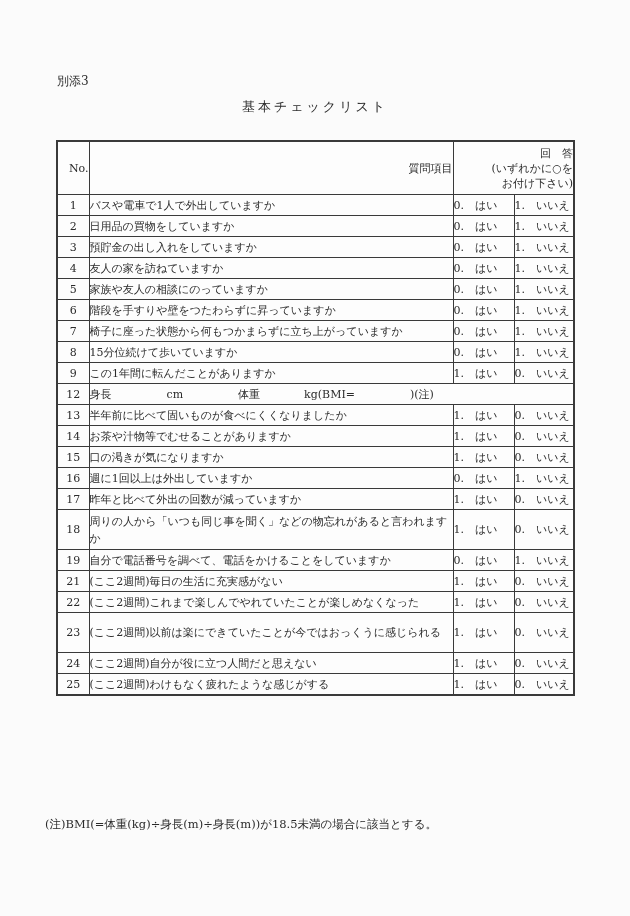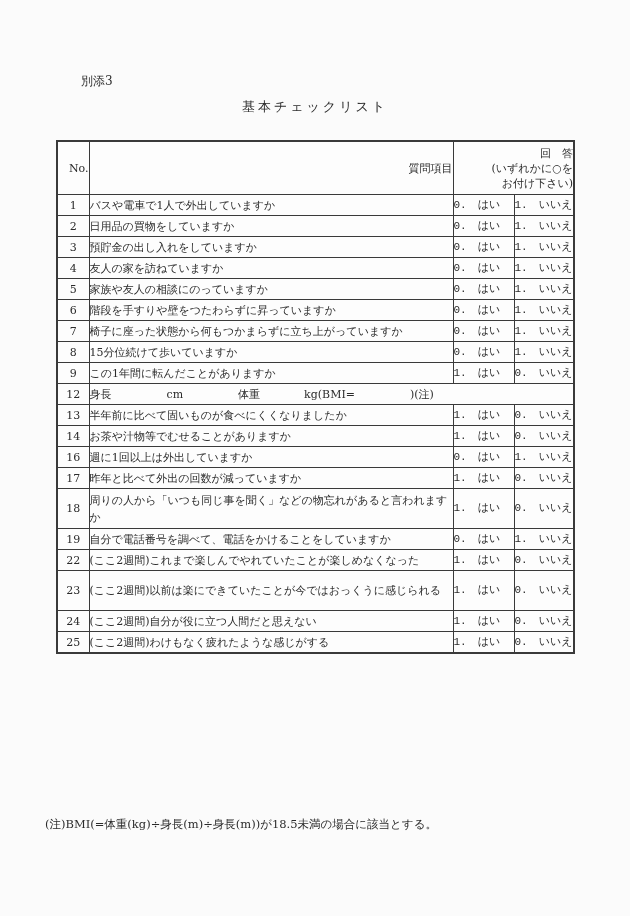--- a/index.html
+++ b/index.html
@@ -13,21 +13,20 @@
     background: #fbfbfb;
     color: #2b2b2b;
     font-family: "DejaVu Serif", "Liberation Serif", serif;
     overflow: hidden;
   }
   .attachment-label {
     position: absolute;
     left: 57px;
     top: 73px;
     font-size: 12px;
-    margin-left: 24px;
   }
   .doc-title {
     position: absolute;
     left: 0;
     top: 98px;
     width: 100%;
     text-align: center;
     font-size: 13px;
     letter-spacing: 3px;
   }
@@ -62,21 +61,20 @@
   }
   td.c-q {
     padding: 1px 4px 1px 7px;
   }
   td.c-q.c-span {
     white-space: pre;
   }
   td.c-a {
     padding-left: 7px;
     white-space: pre;
-    font-family: Liberation Mono, monospace;
   }
   .footnote {
     position: absolute;
     left: 45px;
     top: 817px;
     font-size: 11.5px;
   }
 </style>
 </head>
 <body>
@@ -168,20 +166,26 @@
         <td class="c-a">1.　はい</td>
         <td class="c-a">0.　いいえ</td>
       </tr>
       <tr>
         <td class="c-no">14</td>
         <td class="c-q">お茶や汁物等でむせることがありますか</td>
         <td class="c-a">1.　はい</td>
         <td class="c-a">0.　いいえ</td>
       </tr>
       <tr>
+        <td class="c-no">15</td>
+        <td class="c-q">口の渇きが気になりますか</td>
+        <td class="c-a">1.　はい</td>
+        <td class="c-a">0.　いいえ</td>
+      </tr>
+      <tr>
         <td class="c-no">16</td>
         <td class="c-q">週に1回以上は外出していますか</td>
         <td class="c-a">0.　はい</td>
         <td class="c-a">1.　いいえ</td>
       </tr>
       <tr>
         <td class="c-no">17</td>
         <td class="c-q">昨年と比べて外出の回数が減っていますか</td>
         <td class="c-a">1.　はい</td>
         <td class="c-a">0.　いいえ</td>
@@ -192,20 +196,26 @@
         <td class="c-a">1.　はい</td>
         <td class="c-a">0.　いいえ</td>
       </tr>
       <tr>
         <td class="c-no">19</td>
         <td class="c-q">自分で電話番号を調べて、電話をかけることをしていますか</td>
         <td class="c-a">0.　はい</td>
         <td class="c-a">1.　いいえ</td>
       </tr>
       <tr>
+        <td class="c-no">21</td>
+        <td class="c-q">(ここ2週間)毎日の生活に充実感がない</td>
+        <td class="c-a">1.　はい</td>
+        <td class="c-a">0.　いいえ</td>
+      </tr>
+      <tr>
         <td class="c-no">22</td>
         <td class="c-q">(ここ2週間)これまで楽しんでやれていたことが楽しめなくなった</td>
         <td class="c-a">1.　はい</td>
         <td class="c-a">0.　いいえ</td>
       </tr>
       <tr class="tall">
         <td class="c-no">23</td>
         <td class="c-q">(ここ2週間)以前は楽にできていたことが今ではおっくうに感じられる</td>
         <td class="c-a">1.　はい</td>
         <td class="c-a">0.　いいえ</td>

